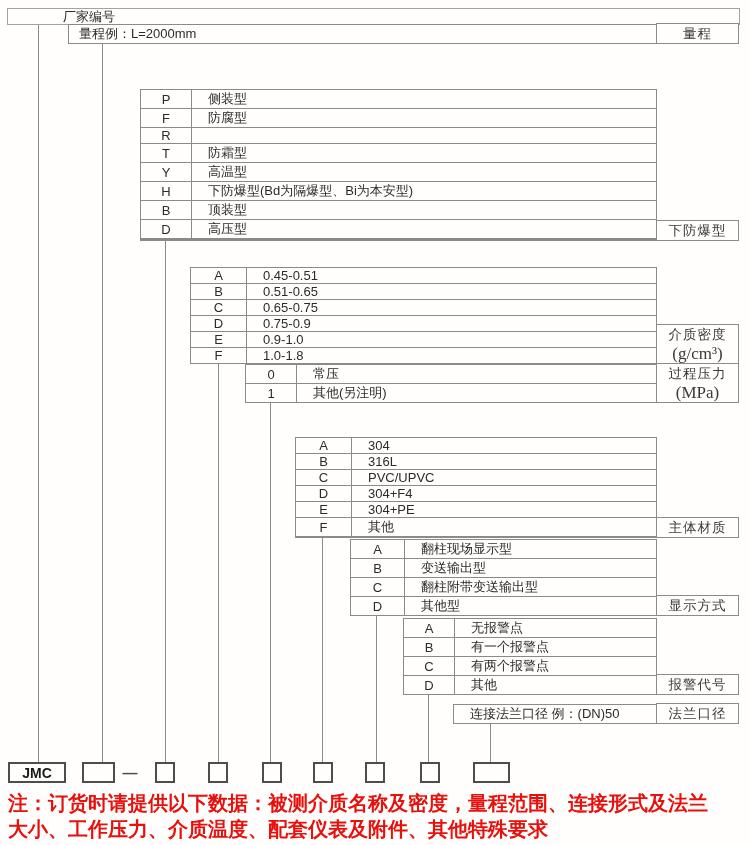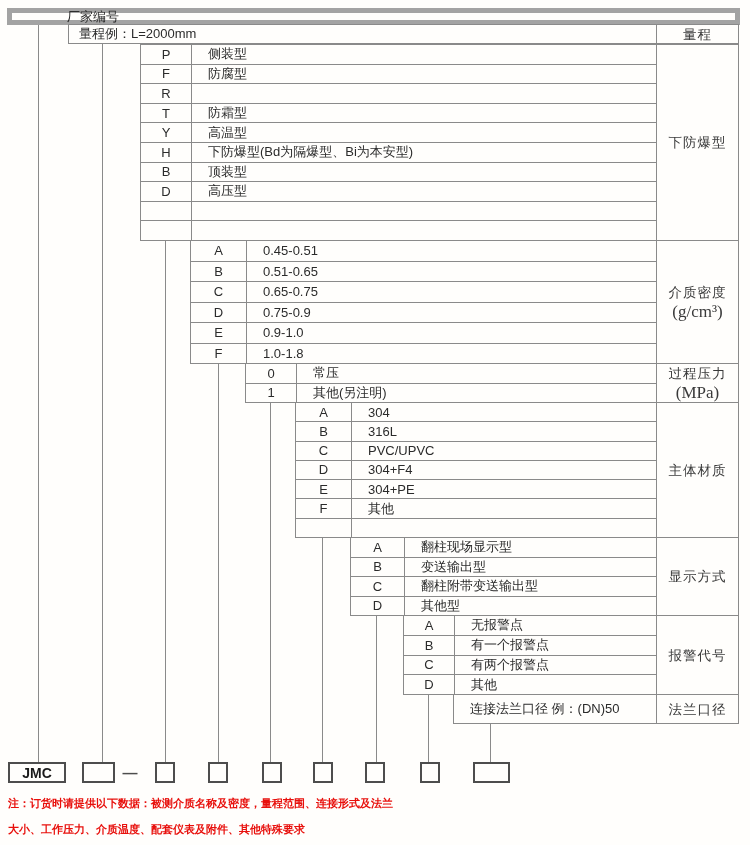--- a/index.html
+++ b/index.html
@@ -1,38 +1,38 @@
 <!DOCTYPE html>
 <html><head>
 <meta charset="utf-8">
 <style>
   html,body{margin:0;padding:0;background:#f3f3f3;}
   .canvas{
     position:relative;width:750px;height:845px;background:#fffefc;
     font-family:"Liberation Sans",sans-serif;color:#2b2b2b;overflow:hidden;
   }
   
-  .section{position:absolute;display:flex;box-sizing:border-box;}
+  .section{position:absolute;display:flex;box-sizing:border-box;align-items:flex-end;}
   .rows{width:calc(100% - 83px);display:flex;flex-direction:column;border:1px solid #8a8a8a;box-sizing:border-box;background:#fffefc;}
   .row{flex:1;display:flex;min-height:0;}
   .row + .row{border-top:1px solid #8a8a8a;}
   .code{width:var(--cw,50px);flex:none;border-right:1px solid #8a8a8a;display:flex;align-items:center;justify-content:center;font-size:13px;}
   .desc{flex:1;display:flex;align-items:center;padding-left:16px;font-size:13px;white-space:nowrap;overflow:hidden;}
   .label-cell{width:83px;flex:none;margin-left:-1px;border:1px solid #8a8a8a;box-sizing:border-box;display:flex;flex-direction:column;align-items:center;justify-content:center;font-family:"Liberation Serif",serif;font-size:13.5px;color:#3a3a3a;letter-spacing:1px;background:#fffefc;text-align:center;line-height:19px;}
   .label-cell .unit{letter-spacing:0;font-size:17px;}
   
-  .topbox{position:absolute;border:5px solid #a3a3a3;box-sizing:border-box;display:flex;align-items:center;font-size:13px;background:#fffefc;}
+  .topbox{position:absolute;border:1px solid #a3a3a3;box-sizing:border-box;display:flex;align-items:center;font-size:13px;background:#fffefc;}
   
   .vline{position:absolute;width:1px;background:#8a8a8a;}
   
   .bbox{position:absolute;top:762px;height:21px;border:2px solid #4d4d4d;box-sizing:border-box;background:#fffefc;display:flex;align-items:flex-end;justify-content:center;}
   .bbox.jmc{font-weight:bold;font-size:14px;color:#1a1a1a;}
   .dash-sep{position:absolute;top:762px;left:119px;width:22px;height:21px;display:flex;align-items:center;justify-content:center;font-weight:bold;color:#4d4d4d;font-size:15px;}
   
-  .note{position:absolute;left:8px;top:790px;width:738px;color:#e8100c;font-weight:bold;font-size:11px;line-height:26px;white-space:nowrap;}
+  .note{position:absolute;left:8px;top:790px;width:738px;color:#e8100c;font-weight:bold;font-size:20px;line-height:26px;white-space:nowrap;}
 </style>
 </head>
 <body>
 
 <div class="canvas">
 
   <div class="vline" style="left:38px;top:24px;height:739px;"></div>
   <div class="vline" style="left:102px;top:43px;height:720px;"></div>
   <div class="vline" style="left:165px;top:240px;height:523px;"></div>
   <div class="vline" style="left:218px;top:363px;height:400px;"></div>

